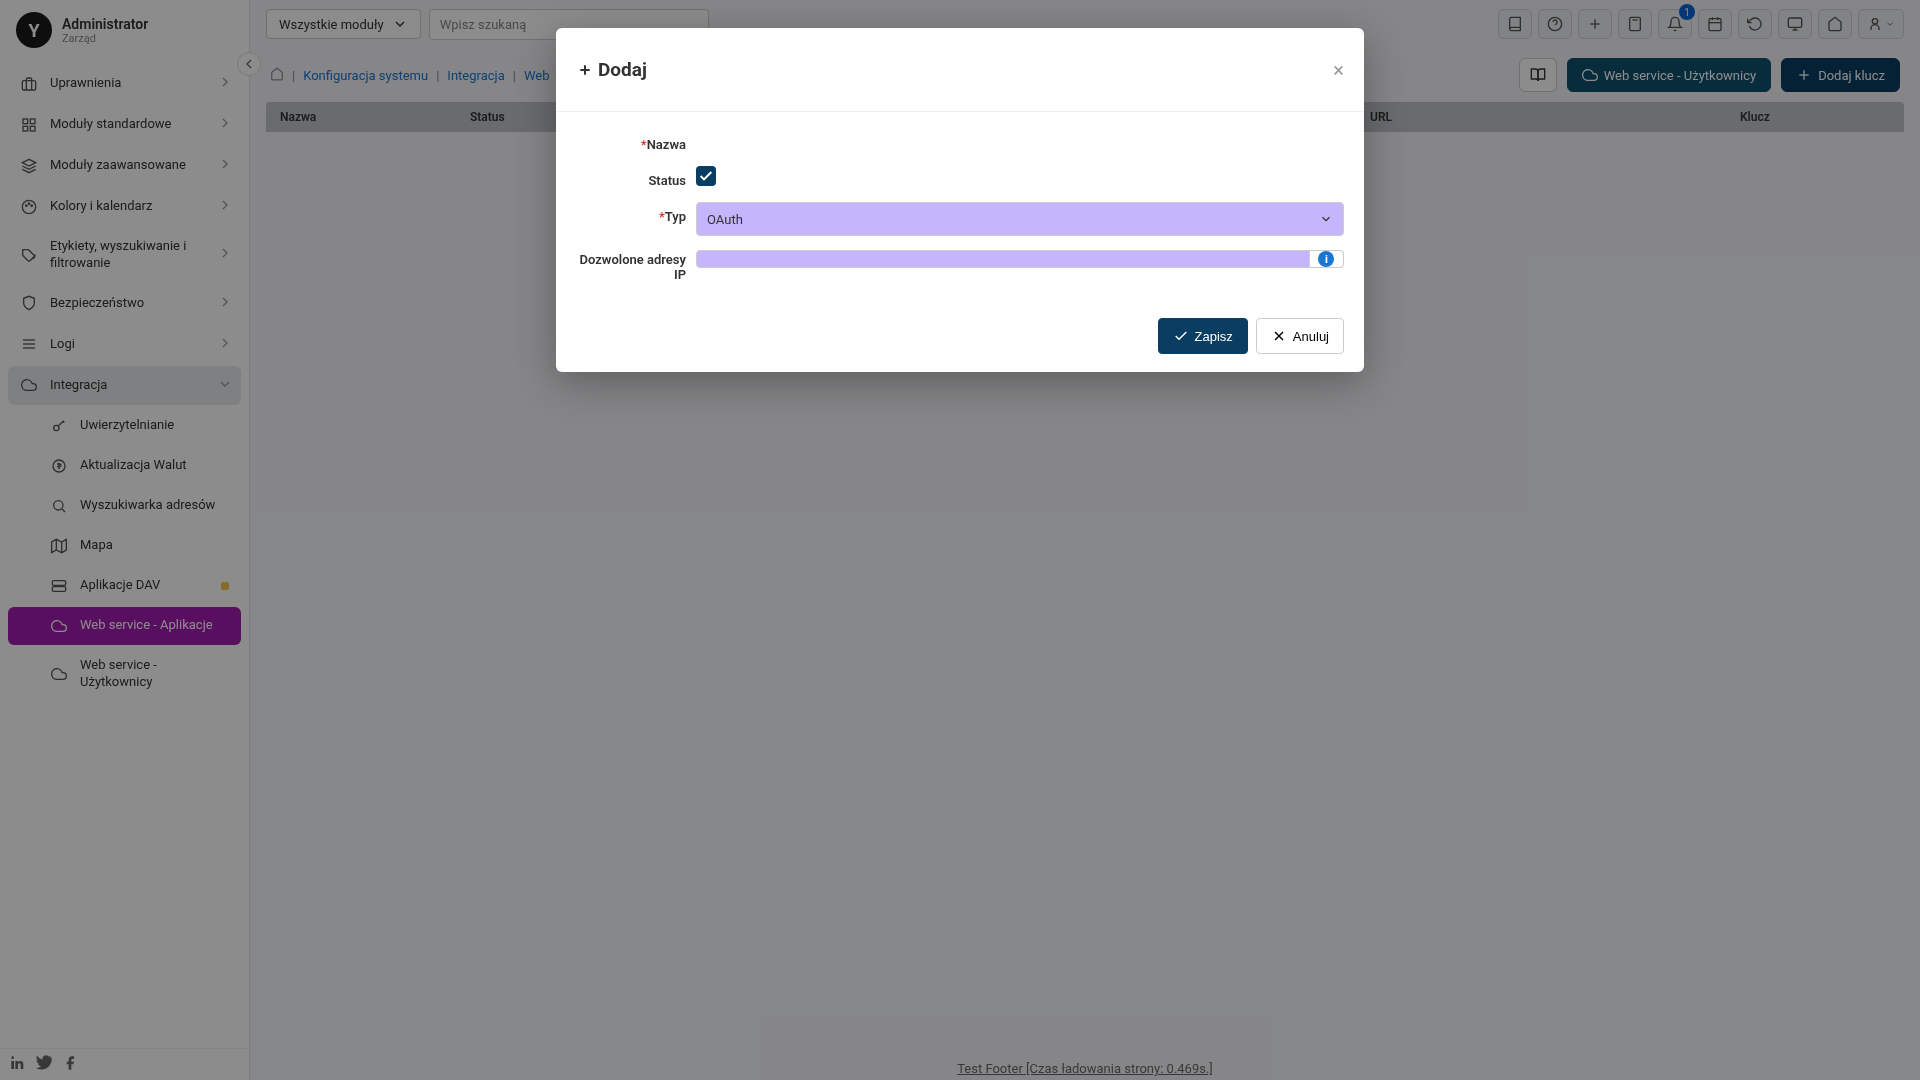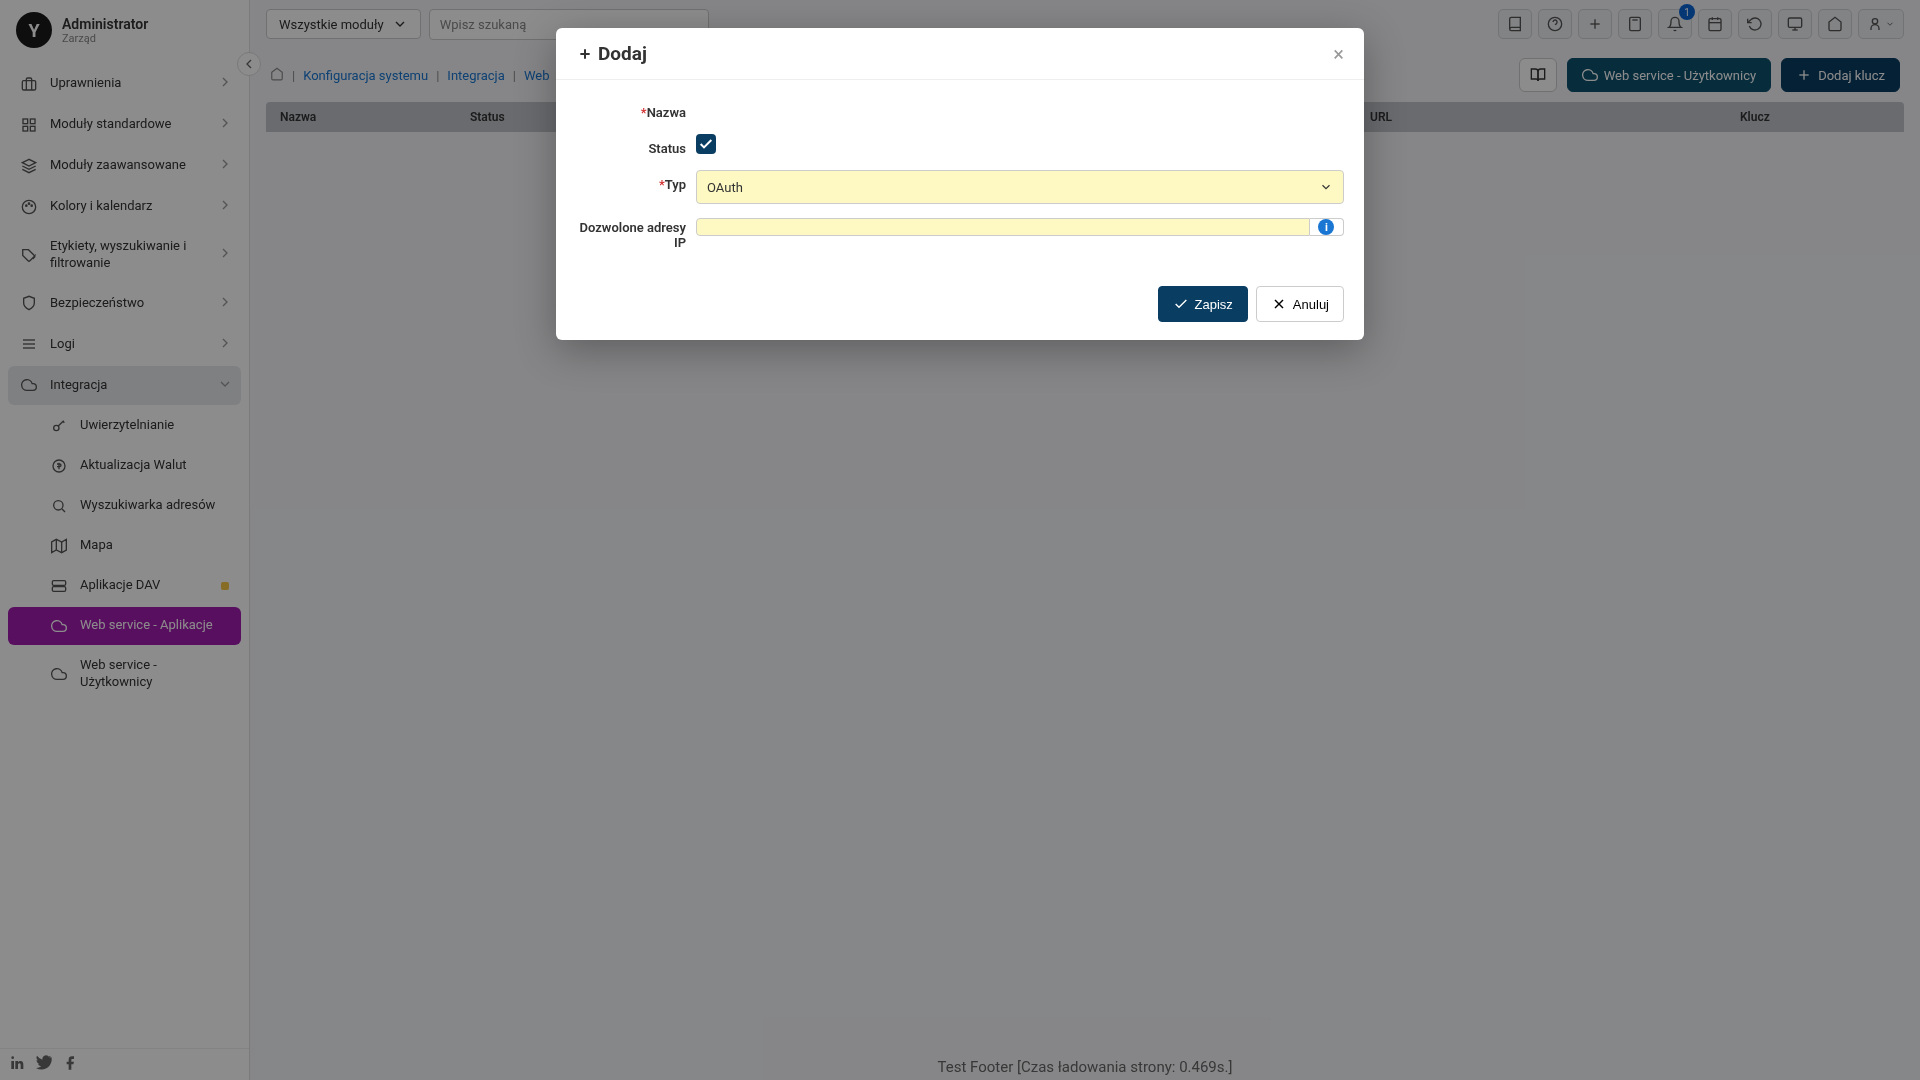--- a/index.html
+++ b/index.html
@@ -221,43 +221,44 @@
       font-weight: 600;
       font-size: 12px;
       color: #333;
     }
     .th-cell { flex: 1; }
     .footer-text {
       position: absolute;
       bottom: 4px;
       left: 50%;
       transform: translateX(-50%);
-      font-size: 15px;
+      font-size: 13px;
       color: #666;
       text-align: left;
+      text-decoration: underline;
     }
     .overlay {
       position: absolute;
       inset: 0;
       background: rgba(0,0,0,0.45);
       z-index: 10;
     }
     .modal {
       position: absolute;
       top: 28px;
       left: 50%;
       transform: translateX(-50%);
       width: 808px;
       background: #fff;
       border-radius: 6px;
       z-index: 20;
       box-shadow: 0 10px 40px rgba(0,0,0,0.3);
     }
     .modal-header {
-      padding: 14px 20px;
+      padding: 30px 20px;
       border-bottom: 1px solid #eee;
       display: flex;
       align-items: center;
       justify-content: space-between;
     }
     .modal-title {
       font-size: 19px;
       font-weight: 700;
       display: flex;
       align-items: center;
@@ -289,21 +290,21 @@
     .form-label .req { color: #d32f2f; }
     .form-control {
       flex: 1;
     }
     .text-input, .select-input {
       width: 100%;
       border: 1px solid #ccc;
       border-radius: 4px;
       padding: 8px 10px;
       font-size: 13px;
-      background: #fef9c3;
+      background: #c4b5fd;
     }
     .text-input.active {
       border-color: #7aa7d9;
       background: #eef3fb;
     }
     .select-input {
       display: flex;
       justify-content: space-between;
       align-items: center;
       cursor: pointer;

